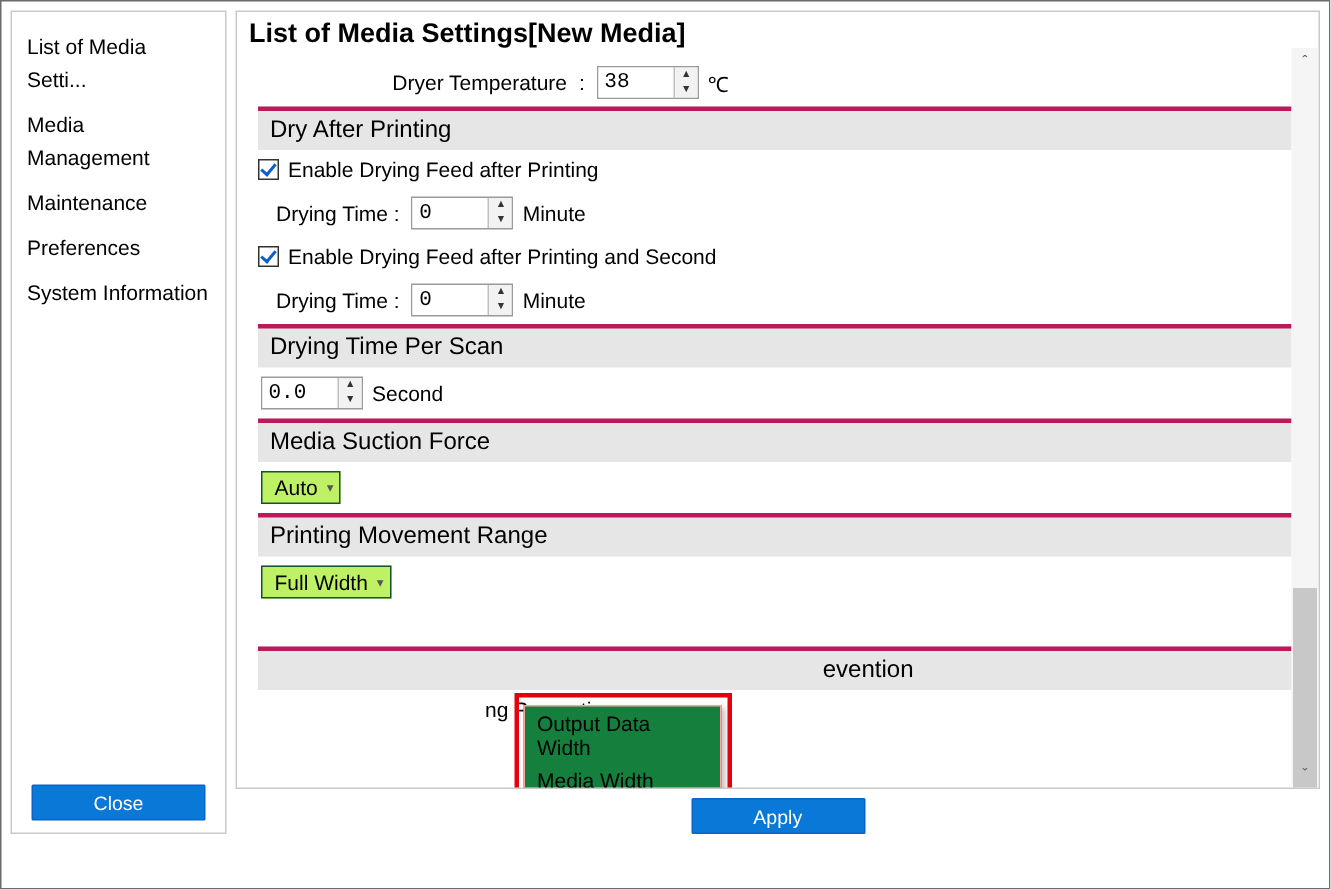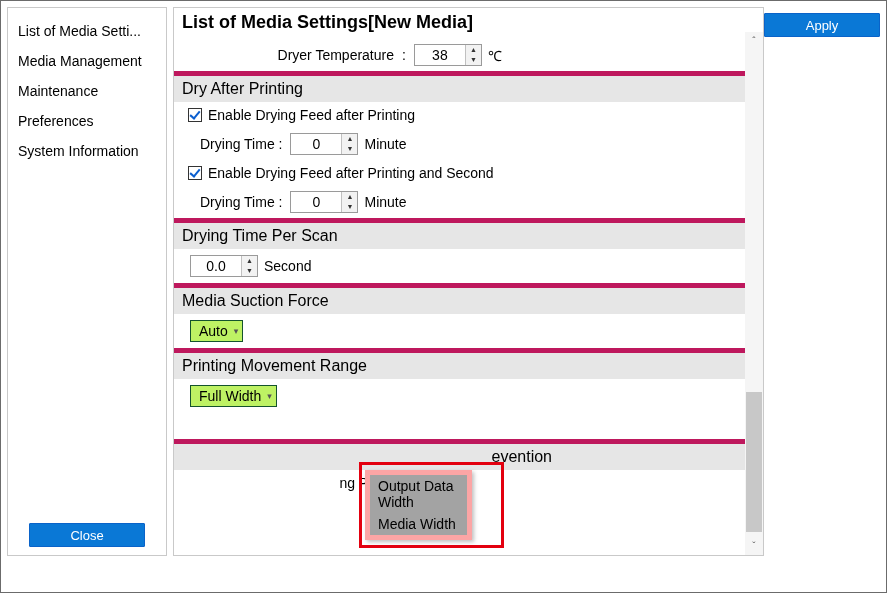--- a/index.html
+++ b/index.html
@@ -6,48 +6,48 @@
   html, body { margin:0; padding:0; font-family: "Segoe UI", Arial, sans-serif; font-size:14px; color:#000; background:#fff; }
   .window { width:887px; height:593px; border:1px solid #6b6b6b; position:relative; background:#fff; }
   .titlebar { height:30px; display:flex; align-items:center; padding:0 0 0 6px; border-bottom:1px solid #e0e0e0;}
   .titlebar-icon { width:16px; height:16px; background:linear-gradient(#3a9eff,#0a5ecf); border:1px solid #0a5ecf; border-radius:2px; margin-right:6px; display:flex; align-items:center; justify-content:center;}
   .titlebar-icon span{ font-size:7px; color:#fff; font-weight:bold;}
   .titlebar-title { font-size:12px; color:#000; flex:1;}
   .winbtns { display:flex; height:100%;}
   .winbtn { width:46px; height:100%; display:flex; align-items:center; justify-content:center; font-size:12px; color:#000;}
   .winbtn svg { stroke:#000; }
   .body { display:flex; height:calc(100% - 30px); padding:6px;}
-  .sidebar { width:160px; border:1px solid #c9c9c9; background:#fff; padding:8px 0; display:flex; flex-direction:column;}
+  .sidebar { width:144px; border:1px solid #c9c9c9; background:#fff; padding:8px 0; display:flex; flex-direction:column;}
   .sidebar-item { padding:4px 10px 4px 10px; font-size:14px; cursor:default; line-height:22px;}
-  .main { flex:1; margin-left:6px; display:flex; flex-direction:row;}
+  .main { flex:1; margin-left:6px; display:flex; flex-direction:column;}
   .content-frame { border:1px solid #c9c9c9; flex:1; position:relative; background:#fff; overflow:hidden;}
   .content-title { font-size:18px; font-weight:600; padding:4px 8px 6px 8px;}
   .scroll-area { position:absolute; top:0; left:0; right:18px; bottom:0; padding:0;}
   .scrollbar { position:absolute; top:24px; right:0; width:18px; bottom:0; background:#f5f5f5;}
   .scroll-thumb{ position:absolute; right:1px; width:16px; top:360px; height:140px; background:#c8c8c8;}
   .scroll-arrow{ position:absolute; right:0; width:18px; height:18px; display:flex; align-items:center; justify-content:center; color:#5b5b5b; font-size:10px;}
-  .section-head { background:#e6e6e6; font-size:16px; padding:4px 8px; border-top:5px solid #be185d;}
+  .section-head { background:#e6e6e6; font-size:16px; padding:4px 8px; border-top:3px solid #be185d;margin-left:14px;}
   .row { padding:5px 8px 5px 26px; font-size:14px; display:flex; align-items:center;}
   .row-plain { padding:5px 8px 5px 16px; font-size:14px; display:flex; align-items:center;}
   .label-col { width:180px;text-align:right;}
   .sep { padding:0 8px;}
   .spin { display:inline-flex; border:1px solid #9a9a9a; height:22px; background:#fff; align-items:center;}
-  .spin input { border:none; width:50px; height:20px; text-align:center; padding:0 4px; font-size:14px; outline:none;}
+  .spin input { border:none; width:50px; height:20px; text-align:left; padding:0 4px; font-size:14px; outline:none;font-family:Liberation Mono, monospace;}
   .spin .arrows { width:16px; height:100%; display:flex; flex-direction:column; border-left:1px solid #c0c0c0;}
   .spin .arrows div { flex:1; font-size:7px; line-height:10px; text-align:center; color:#333; background:#f2f2f2;}
   .unit { margin-left:6px;}
   .checkbox { width:14px; height:14px; border:1px solid #333; display:inline-flex; align-items:center; justify-content:center; margin-right:6px; margin-left:-12px;}
   .checkbox.checked::after{ content:""; width:8px; height:4px; border-left:2px solid #0a5ecf; border-bottom:2px solid #0a5ecf; transform:rotate(-50deg); margin-top:-3px;}
   .combo { display:inline-flex; align-items:center; border:1px solid #14532d; background:#bef264; height:22px; padding:0 4px 0 8px; font-size:14px;}
   .combo .caret{ margin-left:6px; font-size:9px; color:#555;}
   .btn { height:24px; border:1px solid #0a63c9; background:#0a78d6; color:#fff; font-size:13px; display:flex; align-items:center; justify-content:center; border-radius:1px;}
   .btn-close { width:116px; margin:6px auto 0 auto;}
   .apply-row { display:flex; justify-content:center; padding:6px 0 0 0;}
   .btn-apply { width:116px;}
-  .dropdown-pop { position:absolute; left:191px; width:107px; background:#a3a3a3; border:5px solid #fca5a5; box-shadow:2px 2px 4px rgba(0,0,0,0.25); z-index:5;}
+  .dropdown-pop { position:absolute; left:191px; width:132px; background:#15803d; border:1px solid #fca5a5; box-shadow:2px 2px 4px rgba(0,0,0,0.25); z-index:5;}
   .dropdown-item { padding:3px 8px; font-size:14px;}
   .highlight-box { position:absolute; border:3px solid #e3000f; pointer-events:none; z-index:6;}
   .field-indent { display:flex; align-items:center; padding:6px 8px 6px 16px;}
 </style>
 </head>
 <body>
 
 <div class="window">
 
 

